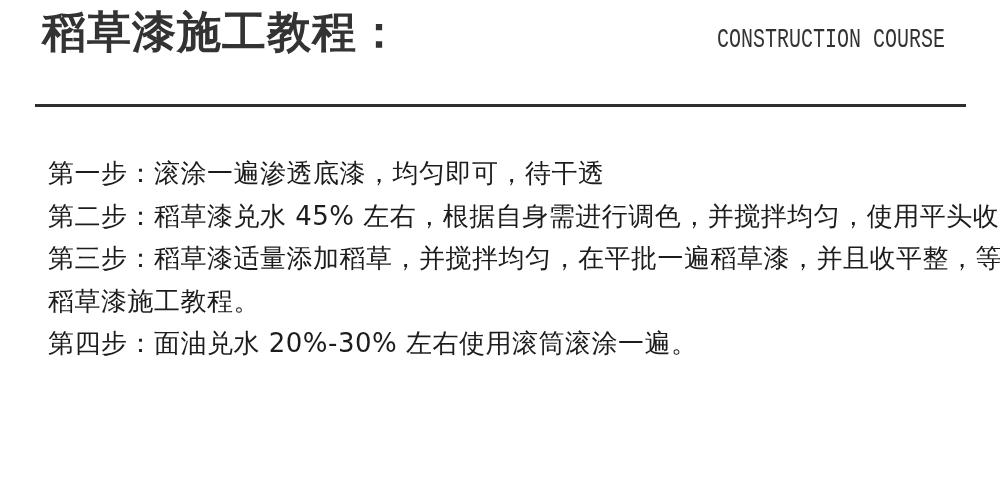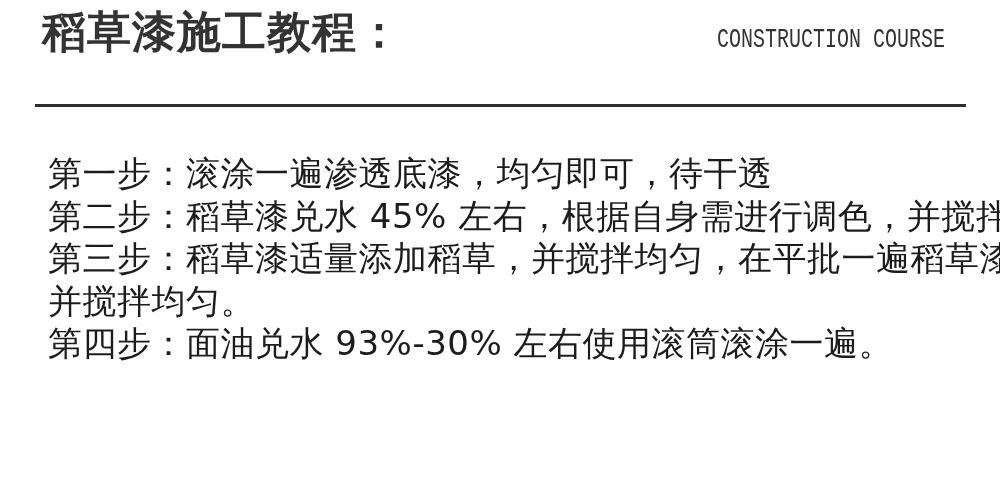--- a/index.html
+++ b/index.html
@@ -45,21 +45,21 @@
     top: 104px;
     width: 931px;
     height: 3px;
     background: #2e2e2e;
   }
   .steps {
     position: absolute;
     left: 48px;
     top: 152px;
     width: 915px;
-    font-size: 34px;
+    font-size: 26px;
     line-height: 42.5px;
     color: #1c1c1c;
     letter-spacing: 0.5px;
   }
   .step-line {
     white-space: nowrap;
   }
 </style>
 </head>
 <body>
@@ -69,17 +69,17 @@
   <div class="doc-title">稻草漆施工教程：</div>
 
   <div class="course-label">CONSTRUCTION COURSE</div>
 
   <div class="divider"></div>
 
   <div class="steps">
     <div class="step-line">第一步：滚涂一遍渗透底漆，均匀即可，待干透</div>
     <div class="step-line">第二步：稻草漆兑水 45% 左右，根据自身需进行调色，并搅拌均匀，使用平头收光刀和</div>
     <div class="step-line">第三步：稻草漆适量添加稻草，并搅拌均匀，在平批一遍稻草漆，并且收平整，等半干</div>
-    <div class="step-line">并搅拌均匀。</div>
-    <div class="step-line">第四步：面油兑水 93%-30% 左右使用滚筒滚涂一遍。</div>
+    <div class="step-line">稻草漆施工教程。</div>
+    <div class="step-line">第四步：面油兑水 20%-30% 左右使用滚筒滚涂一遍。</div>
   </div>
 
 </div>
 
 </body></html>

